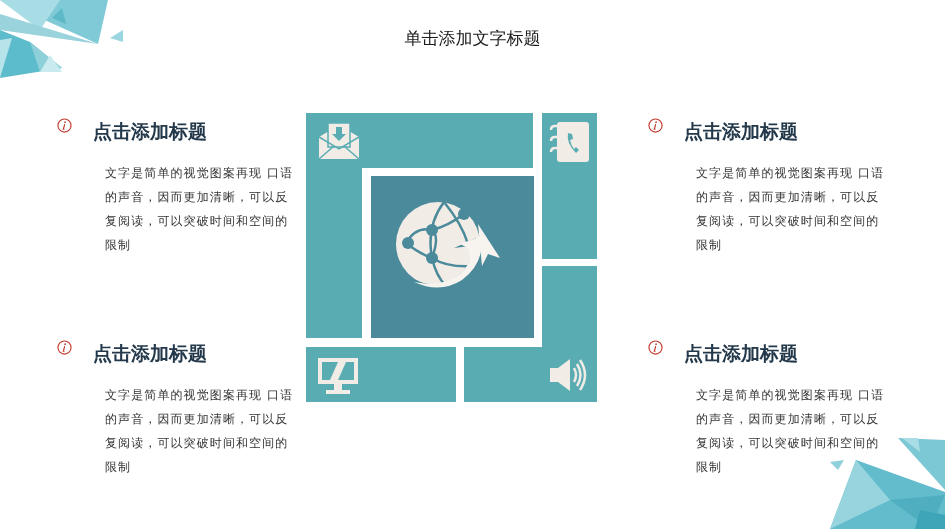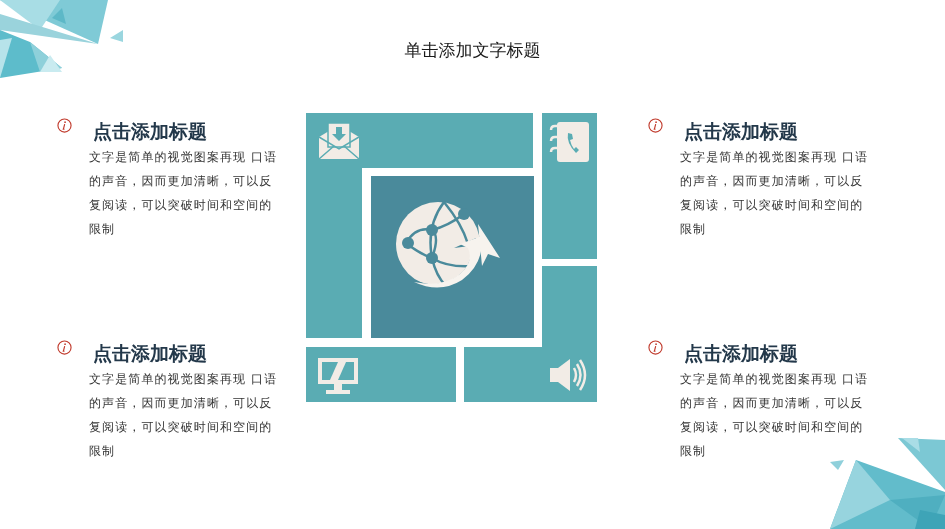--- a/index.html
+++ b/index.html
@@ -1,21 +1,21 @@
 <!DOCTYPE html>
 <html><head>
 <meta charset="utf-8">
 <style>
   html,body{margin:0;padding:0;}
   body{width:945px;height:529px;position:relative;overflow:hidden;background:#ffffff;font-family:"DejaVu Sans","Liberation Sans",sans-serif;}
-  .title{position:absolute;left:0;width:945px;top:39px;text-align:center;font-size:17px;color:#1a1a1a;}
+  .title{position:absolute;left:0;width:945px;top:27px;text-align:center;font-size:17px;color:#1a1a1a;}
   .block{position:absolute;width:200px;}
   .block .info{position:absolute;left:0;top:3px;width:15px;height:15px;}
   .block h3{position:absolute;left:32px;top:0;margin:4px;font-size:19px;font-weight:bold;color:#23384a;white-space:nowrap;}
-  .block p{position:absolute;left:32px;top:30px;margin:0;width:195px;font-size:12px;line-height:24px;color:#333;letter-spacing:1.1px;}
+  .block p{position:absolute;left:32px;top:30px;margin:16px;width:195px;font-size:12px;line-height:24px;color:#333;letter-spacing:1.1px;}
   .tile{position:absolute;background:#5aacb3;}
   .tile.center{background:#4a8a9b;}
   .ico{position:absolute;}
   .deco{position:absolute;}
 </style>
 </head>
 <body>
 
 <svg class="deco" style="left:0;top:0" width="140" height="90" viewBox="0 0 140 90">
   <polygon points="0,0 108,0 98,44" fill="#7fcad6"></polygon>

